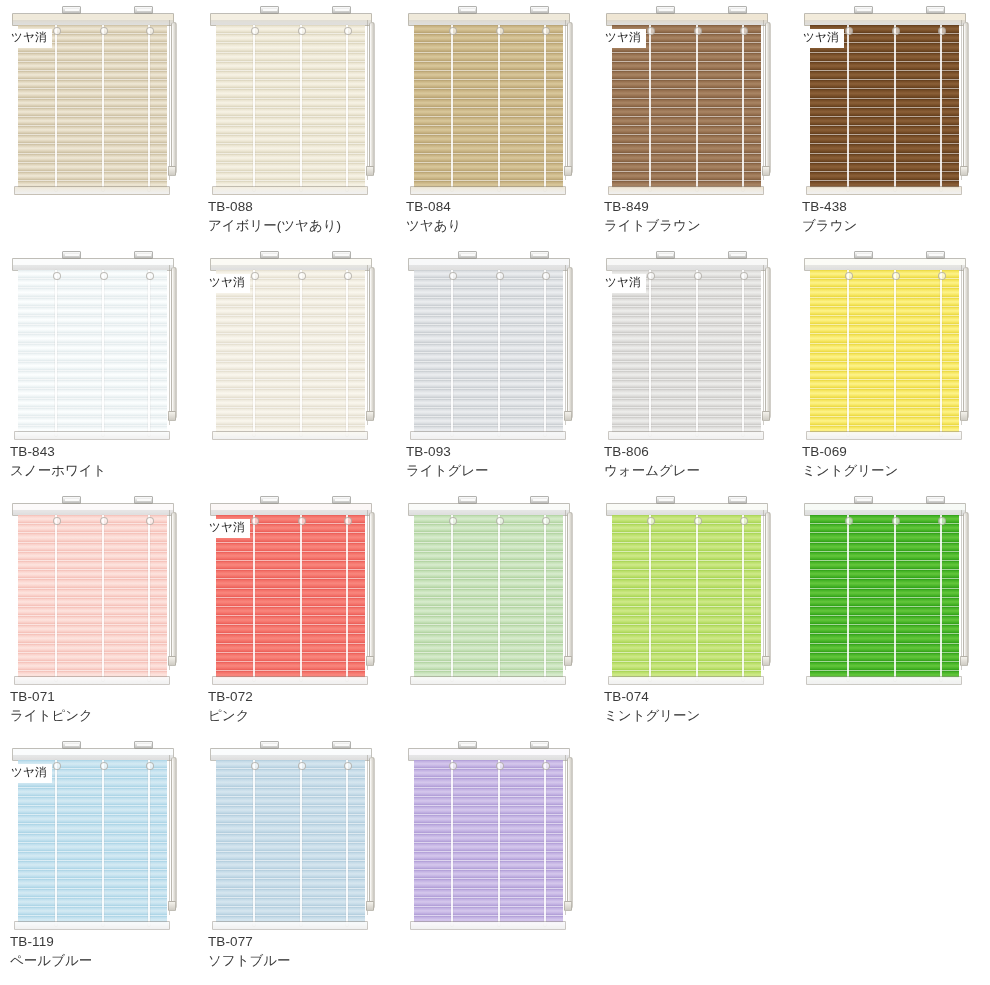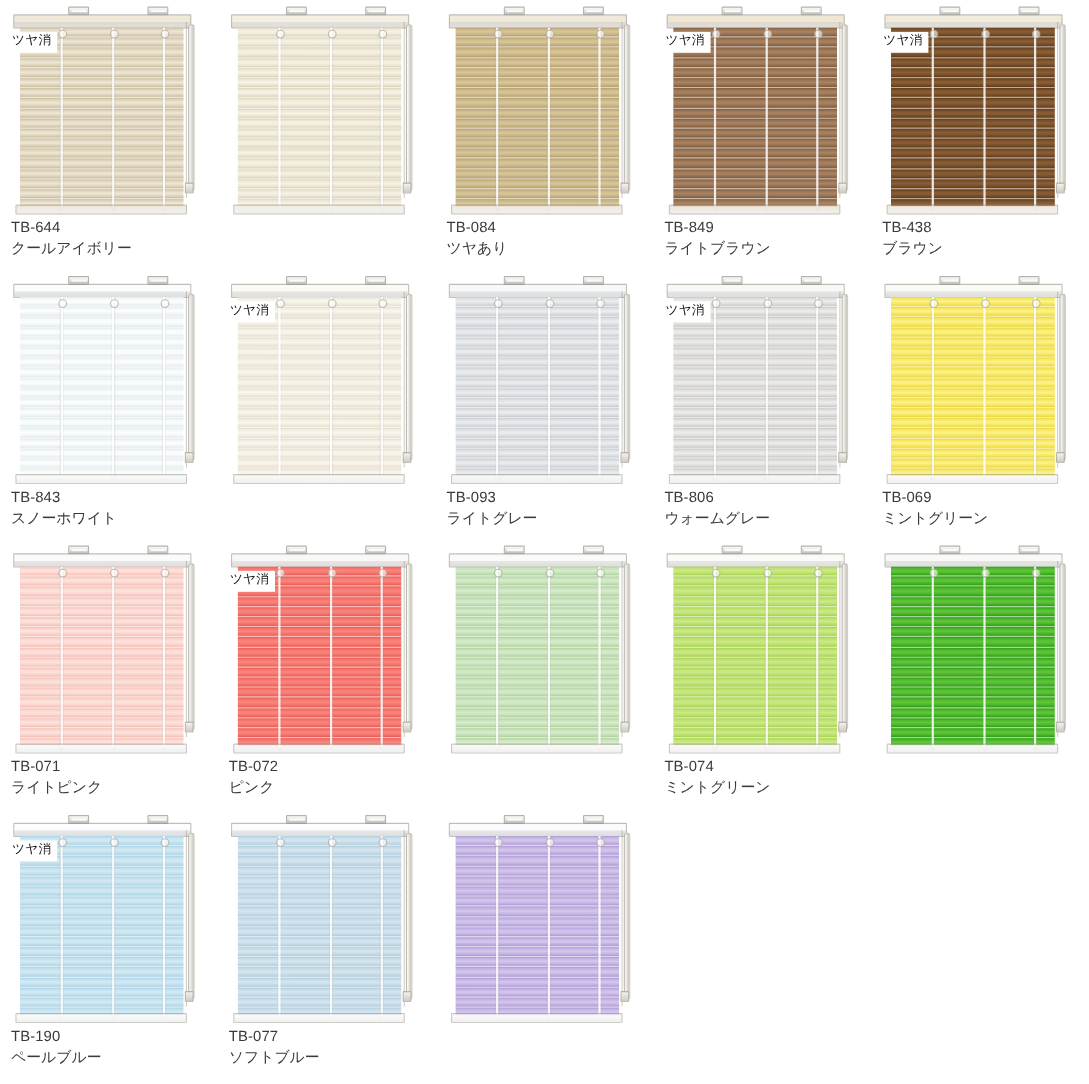--- a/index.html
+++ b/index.html
@@ -149,24 +149,20 @@
         </div>
         <div class="ladder l1"></div>
         <div class="ladder l2"></div>
         <div class="ladder l3"></div>
         <div class="cordline"></div>
         <div class="wand"></div>
         <div class="wand-tip"></div>
         <div class="bottomrail" style="background: linear-gradient(rgb(239, 233, 218), rgba(0, 0, 0, 0.06));"></div>
       </div>
       <div class="badge">ツヤ消</div>
-      <div class="labels">
-        <div class="code">TB-644</div>
-        <div class="name">クールアイボリー</div>
-      </div>
     </div>
     <div class="cell">
       <div class="blind">
         <div class="bracket b1"></div>
         <div class="bracket b2"></div>
         <div class="headrail" style="background: linear-gradient(rgb(244, 239, 226), rgb(244, 239, 226) 45%, rgba(0, 0, 0, 0.06));"></div>
         <div class="slats">
           <div class="slat" style="background: linear-gradient(rgb(217, 210, 186) 0%, rgb(236, 230, 211) 18%, rgb(247, 243, 230) 48%, rgb(236, 230, 211) 78%, rgb(217, 210, 186) 100%);"></div>
           <div class="slat" style="background: linear-gradient(rgb(217, 210, 186) 0%, rgb(236, 230, 211) 18%, rgb(247, 243, 230) 48%, rgb(236, 230, 211) 78%, rgb(217, 210, 186) 100%);"></div>
           <div class="slat" style="background: linear-gradient(rgb(217, 210, 186) 0%, rgb(236, 230, 211) 18%, rgb(247, 243, 230) 48%, rgb(236, 230, 211) 78%, rgb(217, 210, 186) 100%);"></div>
@@ -186,20 +182,24 @@
           <div class="slat" style="background: linear-gradient(rgb(217, 210, 186) 0%, rgb(236, 230, 211) 18%, rgb(247, 243, 230) 48%, rgb(236, 230, 211) 78%, rgb(217, 210, 186) 100%);"></div>
           <div class="slat" style="background: linear-gradient(rgb(217, 210, 186) 0%, rgb(236, 230, 211) 18%, rgb(247, 243, 230) 48%, rgb(236, 230, 211) 78%, rgb(217, 210, 186) 100%);"></div>
         </div>
         <div class="ladder l1"></div>
         <div class="ladder l2"></div>
         <div class="ladder l3"></div>
         <div class="cordline"></div>
         <div class="wand"></div>
         <div class="wand-tip"></div>
         <div class="bottomrail" style="background: linear-gradient(rgb(244, 239, 226), rgba(0, 0, 0, 0.06));"></div>
+      </div>
+      <div class="labels">
+        <div class="code">TB-088</div>
+        <div class="name">アイボリー(ツヤあり)</div>
       </div>
     </div>
     <div class="cell">
       <div class="blind">
         <div class="bracket b1"></div>
         <div class="bracket b2"></div>
         <div class="headrail" style="background: linear-gradient(rgb(239, 233, 218), rgb(239, 233, 218) 45%, rgba(0, 0, 0, 0.06));"></div>
         <div class="slats">
           <div class="slat" style="background: linear-gradient(rgb(181, 160, 113) 0%, rgb(201, 180, 132) 18%, rgb(217, 200, 156) 48%, rgb(201, 180, 132) 78%, rgb(181, 160, 113) 100%);"></div>
           <div class="slat" style="background: linear-gradient(rgb(181, 160, 113) 0%, rgb(201, 180, 132) 18%, rgb(217, 200, 156) 48%, rgb(201, 180, 132) 78%, rgb(181, 160, 113) 100%);"></div>
@@ -710,21 +710,21 @@
         <div class="ladder l1"></div>
         <div class="ladder l2"></div>
         <div class="ladder l3"></div>
         <div class="cordline"></div>
         <div class="wand"></div>
         <div class="wand-tip"></div>
         <div class="bottomrail" style="background: linear-gradient(rgb(250, 252, 253), rgba(0, 0, 0, 0.06));"></div>
       </div>
       <div class="badge">ツヤ消</div>
       <div class="labels">
-        <div class="code">TB-190</div>
+        <div class="code">TB-119</div>
         <div class="name">ペールブルー</div>
       </div>
     </div>
     <div class="cell">
       <div class="blind">
         <div class="bracket b1"></div>
         <div class="bracket b2"></div>
         <div class="headrail" style="background: linear-gradient(rgb(250, 252, 253), rgb(250, 252, 253) 45%, rgba(0, 0, 0, 0.06));"></div>
         <div class="slats">
           <div class="slat" style="background: linear-gradient(rgb(176, 203, 219) 0%, rgb(197, 219, 232) 18%, rgb(214, 230, 239) 48%, rgb(197, 219, 232) 78%, rgb(176, 203, 219) 100%);"></div>

